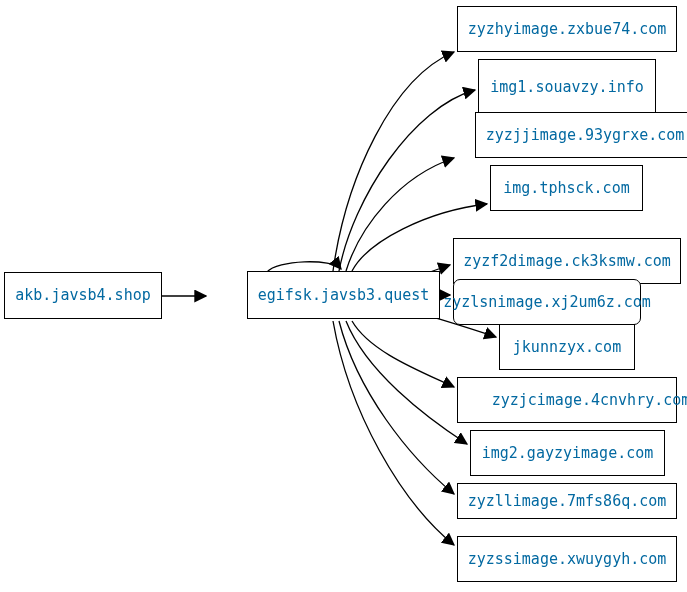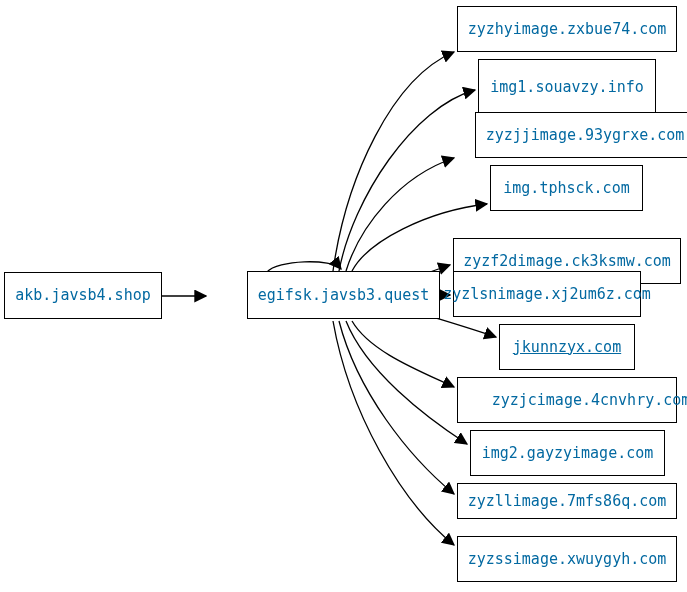--- a/index.html
+++ b/index.html
@@ -67,23 +67,23 @@
   <div class="node" style="left:457px; top:6px; width:220px; height:46px;">zyzhyimage.zxbue74.com</div>
 
   <div class="node" style="left:478px; top:59px; width:178px; height:57px;">img1.souavzy.info</div>
 
   <div class="node" style="left:457px; top:112px; width:220px; height:46px;margin-left:18px;">zyzjjimage.93ygrxe.com</div>
 
   <div class="node" style="left:490px; top:165px; width:153px; height:46px;">img.tphsck.com</div>
 
   <div class="node" style="left:453px; top:218px; width:228px; height:46px;margin-top:20px;">zyzf2dimage.ck3ksmw.com</div>
 
-  <div class="node" style="left:453px; top:271px; width:188px; height:46px;">zyzlsnimage.xj2um6z.com</div>
+  <div class="node" style="left:453px; top:279px; width:188px; height:46px;border-radius:7px;">zyzlsnimage.xj2um6z.com</div>
 
-  <div class="node" style="left:499px; top:324px; width:136px; height:46px;text-decoration:underline;">jkunnzyx.com</div>
+  <div class="node" style="left:499px; top:324px; width:136px; height:46px;">jkunnzyx.com</div>
 
   <div class="node" style="left:457px; top:377px; width:220px; height:46px;padding-left:48px;">zyzjcimage.4cnvhry.com</div>
 
   <div class="node" style="left:470px; top:430px; width:195px; height:46px;">img2.gayzyimage.com</div>
 
   <div class="node" style="left:457px; top:483px; width:220px; height:36px;">zyzllimage.7mfs86q.com</div>
 
   <div class="node" style="left:457px; top:536px; width:220px; height:46px;">zyzssimage.xwuygyh.com</div>
 
 </div>

